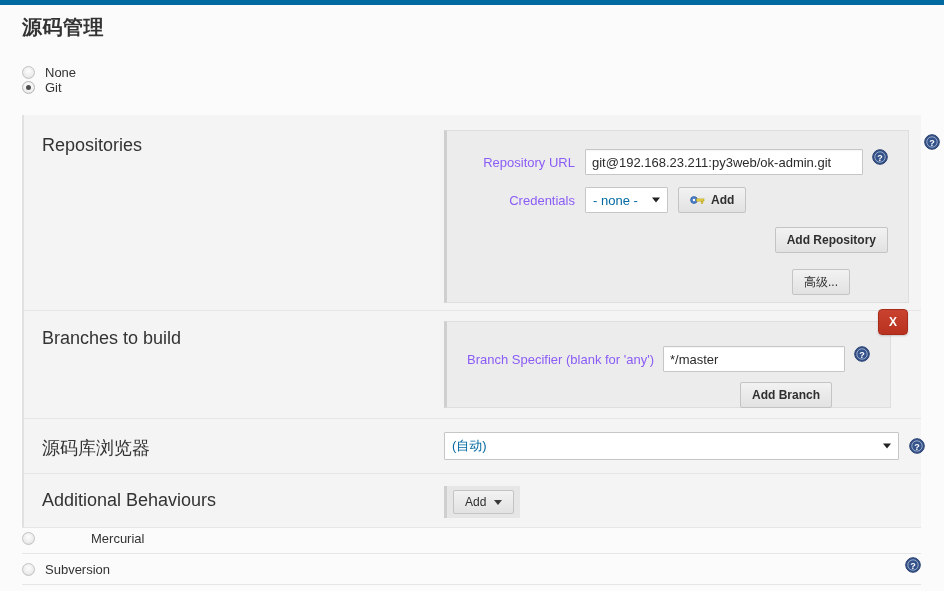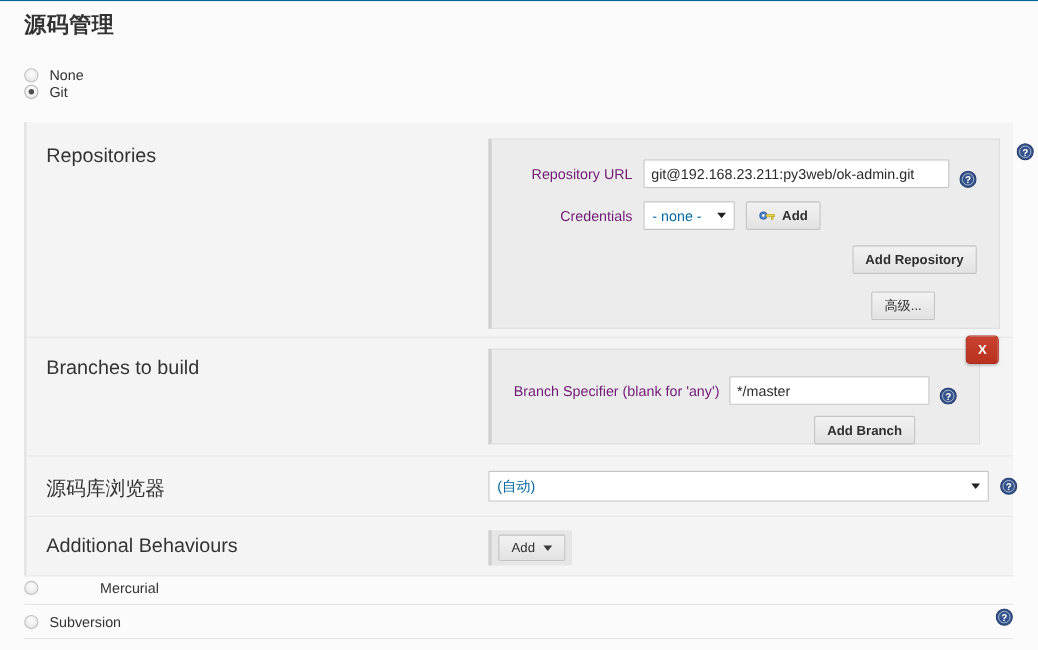--- a/index.html
+++ b/index.html
@@ -14,21 +14,21 @@
     -webkit-font-smoothing: antialiased;
   }
 
   .screen {
     position: relative;
     width: 944px;
     height: 591px;
     background: #fbfbfb;
     overflow: hidden;
     box-sizing: border-box;
-    border-top: 1px solid #0369a1;
+    border-top: 5px solid #0369a1;
   }
 
   
   .page-title {
     position: absolute;
     left: 22px;
     top: 8px;
     font-size: 20px;
     font-weight: bold;
     color: #333333;
@@ -117,29 +117,29 @@
     padding: 18px 20px 14px 20px;
   }
 
   .field-line {
     display: flex;
     align-items: center;
     margin-bottom: 12px;
   }
   .field-label {
     font-size: 13px;
-    color: #701a75;
+    color: #8b5cf6;
     text-align: right;
     white-space: nowrap;
     flex: none;
   }
   .field-control {
     margin-left: 10px;
     display: flex;
-    align-items: flex-end;
+    align-items: flex-start;
   }
 
   input.text-input {
     box-sizing: border-box;
     height: 26px;
     border: 1px solid #c6c6c6;
     background: #ffffff;
     font-family: "Liberation Sans", "DejaVu Sans", sans-serif;
     font-size: 13px;
     color: #2b2b2b;

